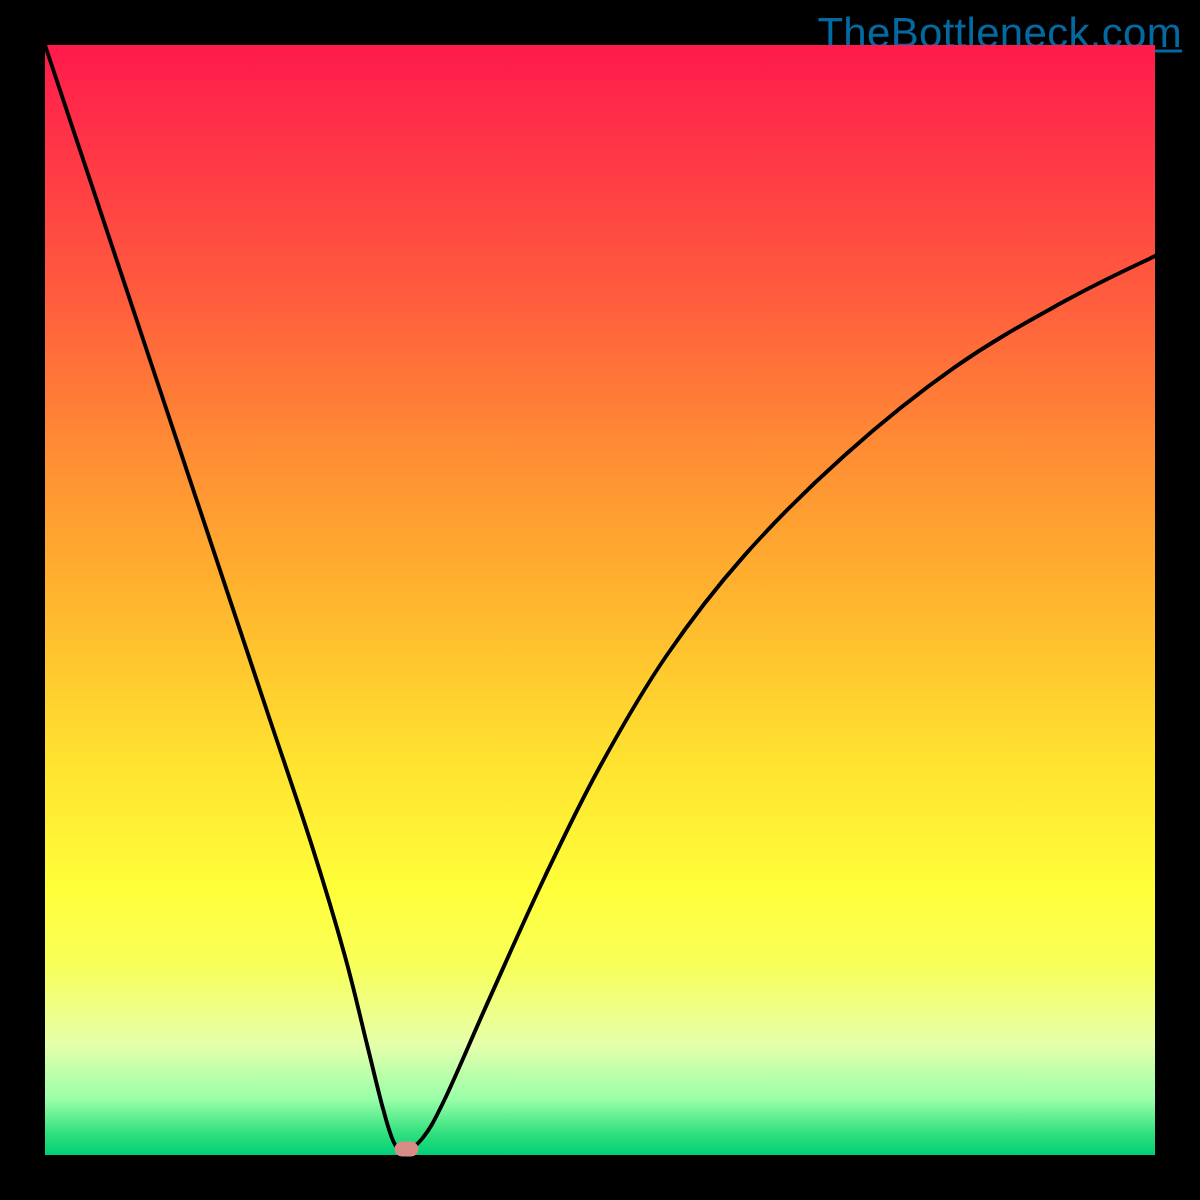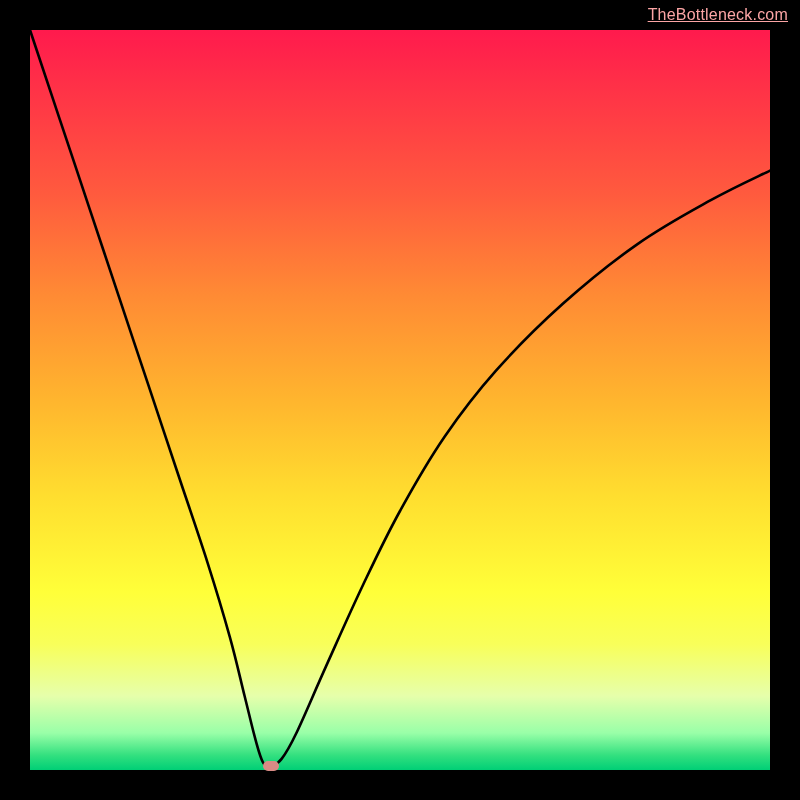--- a/index.html
+++ b/index.html
@@ -36,22 +36,22 @@
       #e6ffab 90%,
       #99ffa8 95%,
       #33e07f 98%,
       #00cf76 100%
     );
   }
   .watermark {
     position: absolute;
     top: 6px;
     right: 12px;
-    color: #fca5a5;
-    font-size: 16px;
+    color: #0369a1;
+    font-size: 28px;
     font-weight: 500;
     letter-spacing: 0.2px;
     user-select: none;
     text-decoration: underline;
   }
   svg.curve {
     position: absolute;
     left: 0;
     top: 0;
     width: 740px;

